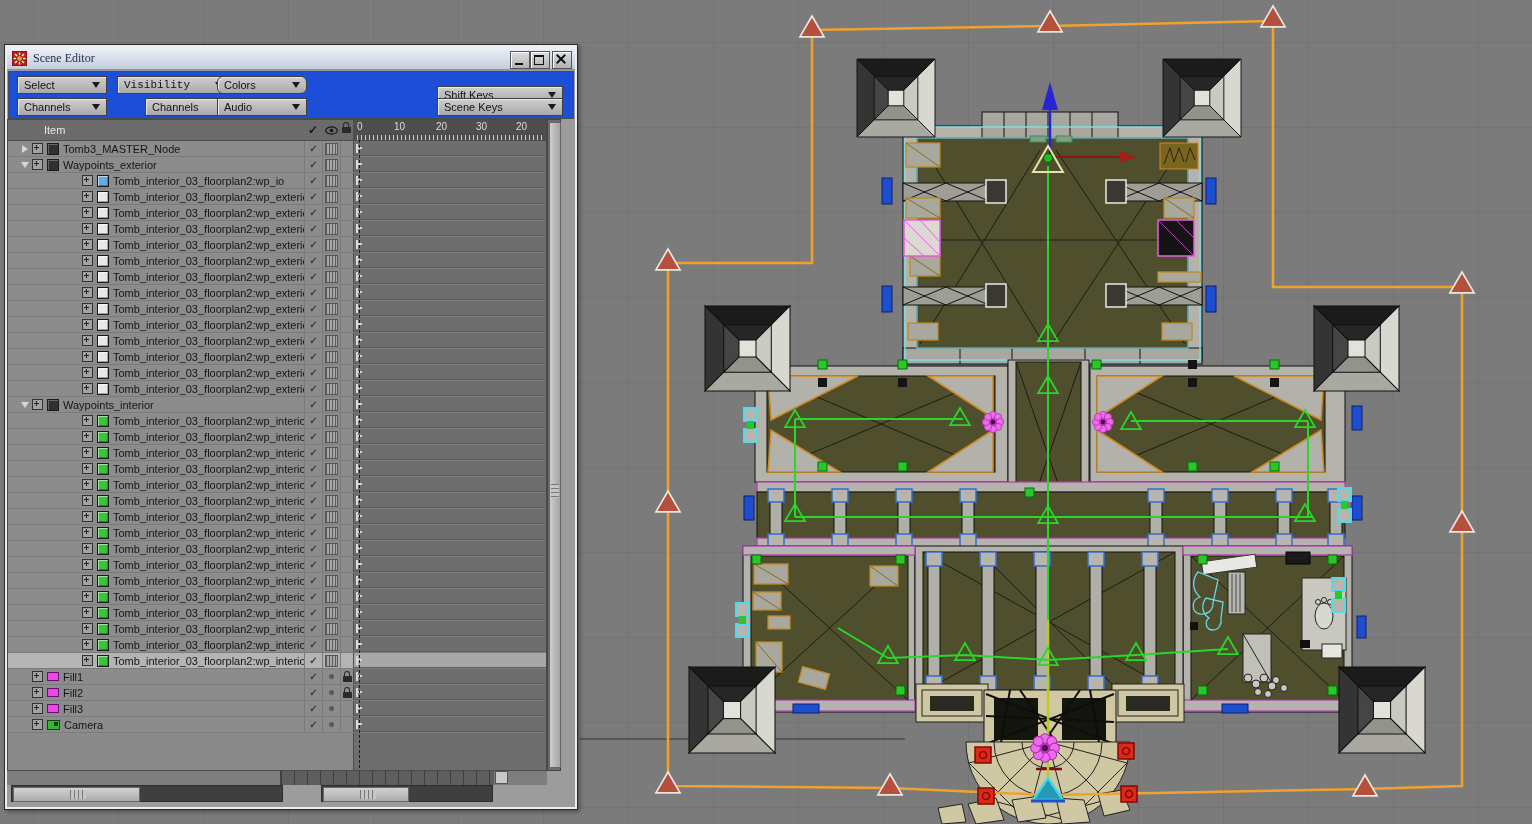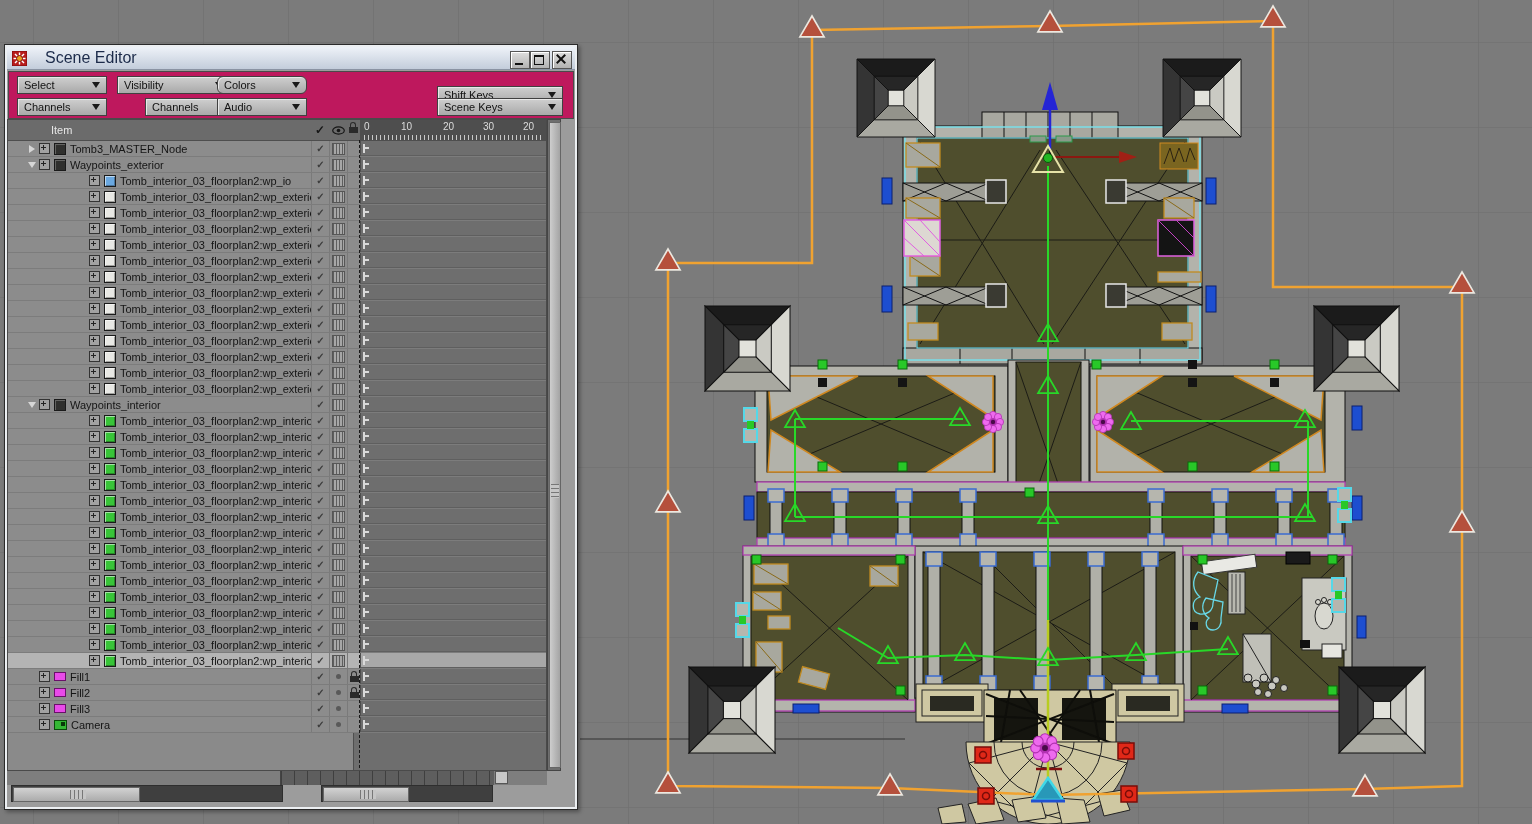--- a/index.html
+++ b/index.html
@@ -7,48 +7,48 @@
     font-family:"Liberation Sans",sans-serif;background:#7b7b7b;}
   #viewport{position:absolute;left:0;top:0;z-index:0;}
 
   
   #win{position:absolute;left:4px;top:44px;width:574px;height:766px;z-index:10;
     background:#9c9c9c;border:1px solid #2a2a2a;box-sizing:border-box;
     box-shadow:inset 0 0 0 2px #eceff2, 2px 2px 4px rgba(0,0,0,.35);}
   #title{position:absolute;left:2px;top:2px;width:568px;height:22px;
     background:linear-gradient(#eef2f8,#c3cddb);border-bottom:1px solid #8a93a3;
     display:flex;align-items:center;}
-  #title .ttxt{color:#1c2b4a;font-size:16px;margin-left:18px;}
+  #title .ttxt{color:#1c2b4a;font-size:12px;margin-left:6px;font-family:Liberation Serif, serif;}
   .tlogo{width:15px;height:15px;margin-left:5px;display:inline-block;}
   .wbtn{position:absolute;top:4px;width:18px;height:16px;background:linear-gradient(#dedede,#b2b2b2);
     border:1px solid #555;box-shadow:inset 1px 1px 0 #fff;}
   .wbtn .g-min{position:absolute;left:4px;bottom:3px;width:8px;height:2px;background:#111;}
   .wbtn .g-max{position:absolute;left:3px;top:3px;width:8px;height:7px;border:1px solid #111;border-top-width:2px;}
   .wbtn .g-close{position:absolute;left:3px;top:2px;width:10px;height:10px;}
   .g-close::before,.g-close::after{content:'';position:absolute;left:4px;top:-1px;width:2px;height:12px;background:#111;}
   .g-close::before{transform:rotate(45deg);} .g-close::after{transform:rotate(-45deg);}
 
   #toolbar{position:absolute;left:3px;top:26px;width:566px;height:48px;
-    background:#be185d;border:1px solid #4a4a4a;box-sizing:border-box;}
+    background:#1d4ed8;border:1px solid #4a4a4a;box-sizing:border-box;}
   .dd{position:absolute;height:18px;background:linear-gradient(#cfcfcf,#a9a9a9);
     border:1px solid #404040;box-shadow:inset 1px 1px 0 #e8e8e8;box-sizing:border-box;
     display:flex;align-items:center;justify-content:space-between;padding:0 6px;cursor:default;}
   .dd .lbl{font-size:11px;color:#111;}
   .dd .arr{width:0;height:0;border-left:4px solid transparent;border-right:4px solid transparent;border-top:6px solid #1a1a1a;}
-  #dd0{left:8px;top:4px;width:90px;} #dd1{left:108px;top:4px;width:113px;}
+  #dd0{left:8px;top:4px;width:90px;} #dd1{left:108px;top:4px;width:113px;font-family:Liberation Mono, monospace;}
   #dd2{left:208px;top:4px;width:90px;border-radius:6px;} #dd3{left:428px;top:4px;width:126px;margin-top:10px;}
   #dd4{left:8px;top:26px;width:90px;} #dd5{left:108px;top:26px;width:90px;margin-left:28px;}
   #dd6{left:208px;top:26px;width:90px;} #dd7{left:428px;top:26px;width:126px;}
 
   
   #list{position:absolute;left:2px;top:74px;width:538px;height:650px;
     border:1px solid #4a4a4a;box-sizing:content-box;background:#8a8a8a;overflow:hidden;}
   #lhead{display:flex;height:20px;background:#6b6b6b;border-bottom:1px solid #4e4e4e;align-items:center;}
   .c{box-sizing:border-box;height:100%;}
-  .c.name{width:296px;display:flex;align-items:center;overflow:hidden;white-space:nowrap;padding-left:10px;margin-left:7px;}
+  .c.name{width:296px;display:flex;align-items:center;overflow:hidden;white-space:nowrap;padding-left:10px;}
   .c.chk{width:18px;display:flex;align-items:center;justify-content:center;border-left:1px solid #7a7a7a;}
   .c.vis{width:18px;display:flex;align-items:center;justify-content:center;border-left:1px solid #7a7a7a;}
   .c.lck{width:13px;display:flex;align-items:center;justify-content:center;border-left:1px solid #7a7a7a;}
   .c.tl{flex:1;position:relative;background:#6e6e6e;border-left:1px solid #4e4e4e;}
   #lhead .c{border-left:none;background:transparent;}
   #lhead .itm{color:#e6e6e6;font-size:11px;margin-left:26px;}
   #lhead .hchk{color:#161616;font-size:12px;font-weight:bold;}
   #lhead .c.tl{background:#4e4e4e;}
   .ruler{position:absolute;left:0;top:0;right:0;bottom:0;background:#4e4e4e;}
   .ruler .num{position:absolute;top:1px;font-size:10px;color:#dcdcdc;}

